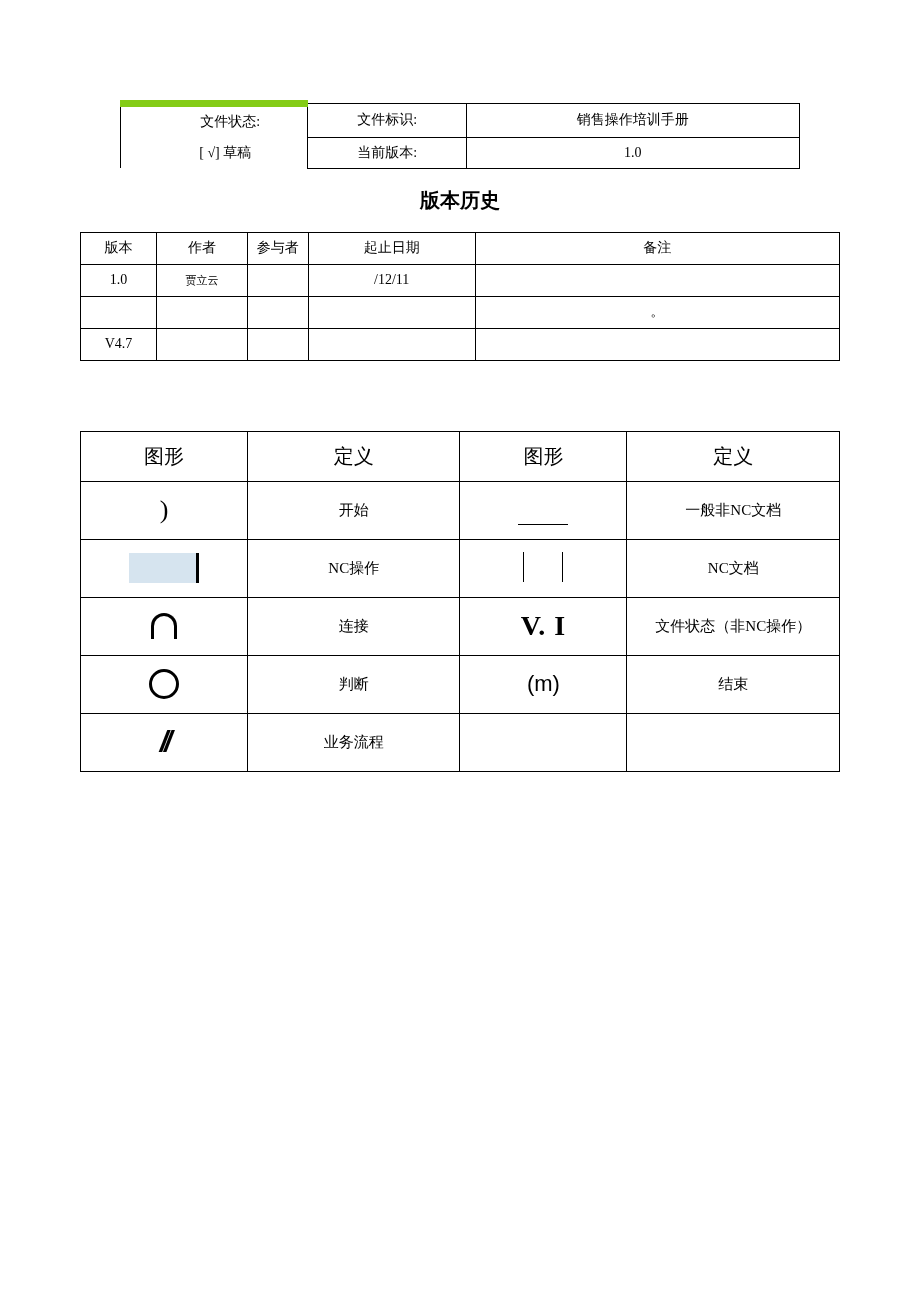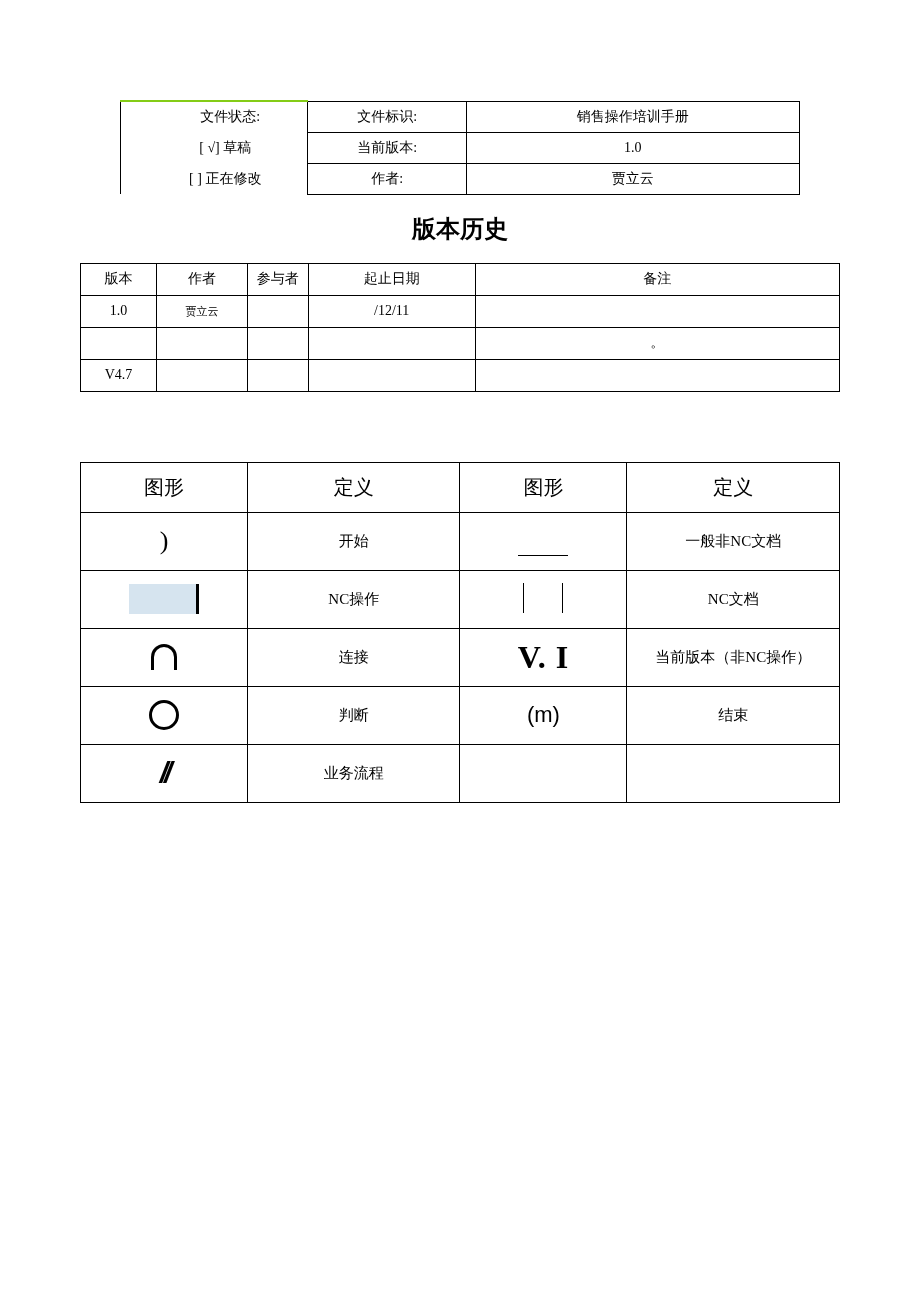--- a/index.html
+++ b/index.html
@@ -32,31 +32,31 @@
     .meta-table td {
       height: 28px;
     }
     .status-cell {
       border-bottom: none;
       border-top: none;
       text-align: center;
       padding-left: 30px;
     }
     .status-cell-first {
-      border-top: 2px solid #84cc16;
+      border-top: 7px solid #84cc16;
       padding-left: 40px;
     }
     .status-cell-last {
       border-bottom: 1px solid #000;
     }
     .section-title {
       text-align: center;
       font-family: "Microsoft YaHei", "SimHei", sans-serif;
       font-weight: bold;
-      font-size: 24px;
+      font-size: 20px;
       margin: 18px 0;
     }
     .history-table {
       width: 100%;
     }
     .history-table th, .history-table td {
       height: 32px;
     }
     .history-table .h-version { width: 10%; margin-top: 9px; }
     .history-table .h-author { width: 12%; }
@@ -110,21 +110,21 @@
     }
     .slash-shape {
       font-family: Arial, sans-serif;
       font-size: 30px;
       font-style: italic;
       font-weight: bold;
       letter-spacing: -4px;
     }
     .vl-shape {
       font-family: "Times New Roman", serif;
-      font-size: 32px;
+      font-size: 28px;
       font-weight: bold;
       letter-spacing: 1px;
     }
     .m-shape {
       font-family: Arial, sans-serif;
       font-size: 22px;
     }
     .paren-shape {
       font-family: "Times New Roman", serif;
       font-size: 26px;
@@ -146,25 +146,20 @@
     <tbody>
         <tr>
       <td class="status-cell status-cell-first" rowspan="1" style="width:180px;">文件状态:</td>
       <td style="width:152px;margin-top:48px;">文件标识:</td>
       <td style="width:320px;">销售操作培训手册</td>
     </tr>
     <tr>
       <td class="status-cell">[    √]  草稿</td>
       <td>当前版本:</td>
       <td>1.0</td>
-    </tr>
-    <tr>
-      <td class="status-cell">[      ]  正在修改</td>
-      <td>作者:</td>
-      <td>贾立云</td>
     </tr>
   </tbody>
     </table>
 
   <div class="section-title">版本历史</div>
 
   <table class="history-table">
     <tbody>
         <tr>
       <th class="h-version">版本</th>
@@ -214,21 +209,21 @@
     <tr>
       <td class="symbol-cell"><span class="nc-box"></span></td>
       <td>NC操作</td>
       <td class="symbol-cell"><span style="display:inline-block;border-left:1px solid #000;border-right:1px solid #000;width:40px;height:30px;"></span></td>
       <td>NC文档</td>
     </tr>
     <tr>
       <td class="symbol-cell"><span class="arch-shape"></span></td>
       <td>连接</td>
       <td class="symbol-cell"><span class="vl-shape">V. I</span></td>
-      <td>当前版本（非NC操作）</td>
+      <td>文件状态（非NC操作）</td>
     </tr>
     <tr>
       <td class="symbol-cell"><span class="circle-shape"></span></td>
       <td>判断</td>
       <td class="symbol-cell"><span class="m-shape">(m)</span></td>
       <td>结束</td>
     </tr>
     <tr>
       <td class="symbol-cell"><span class="slash-shape">//</span></td>
       <td>业务流程</td>

